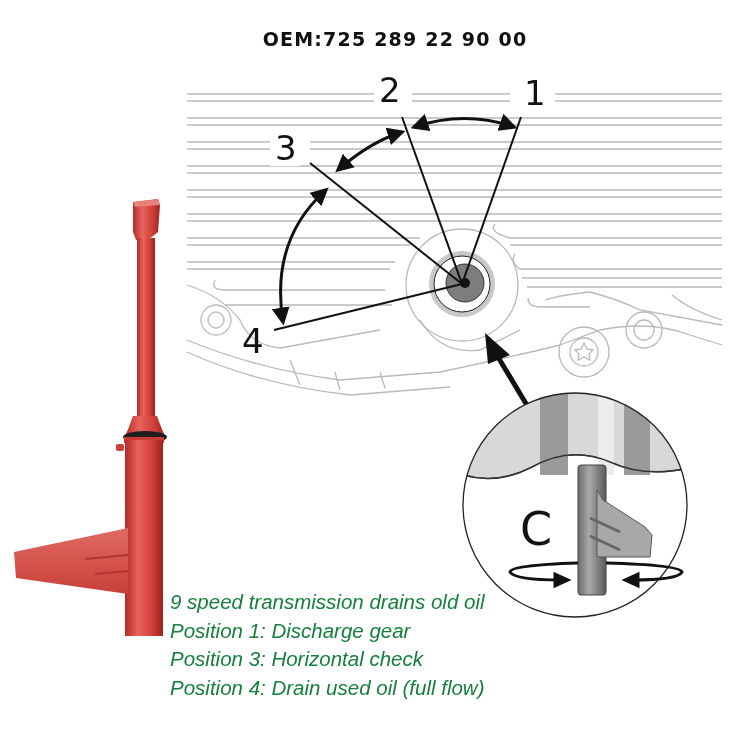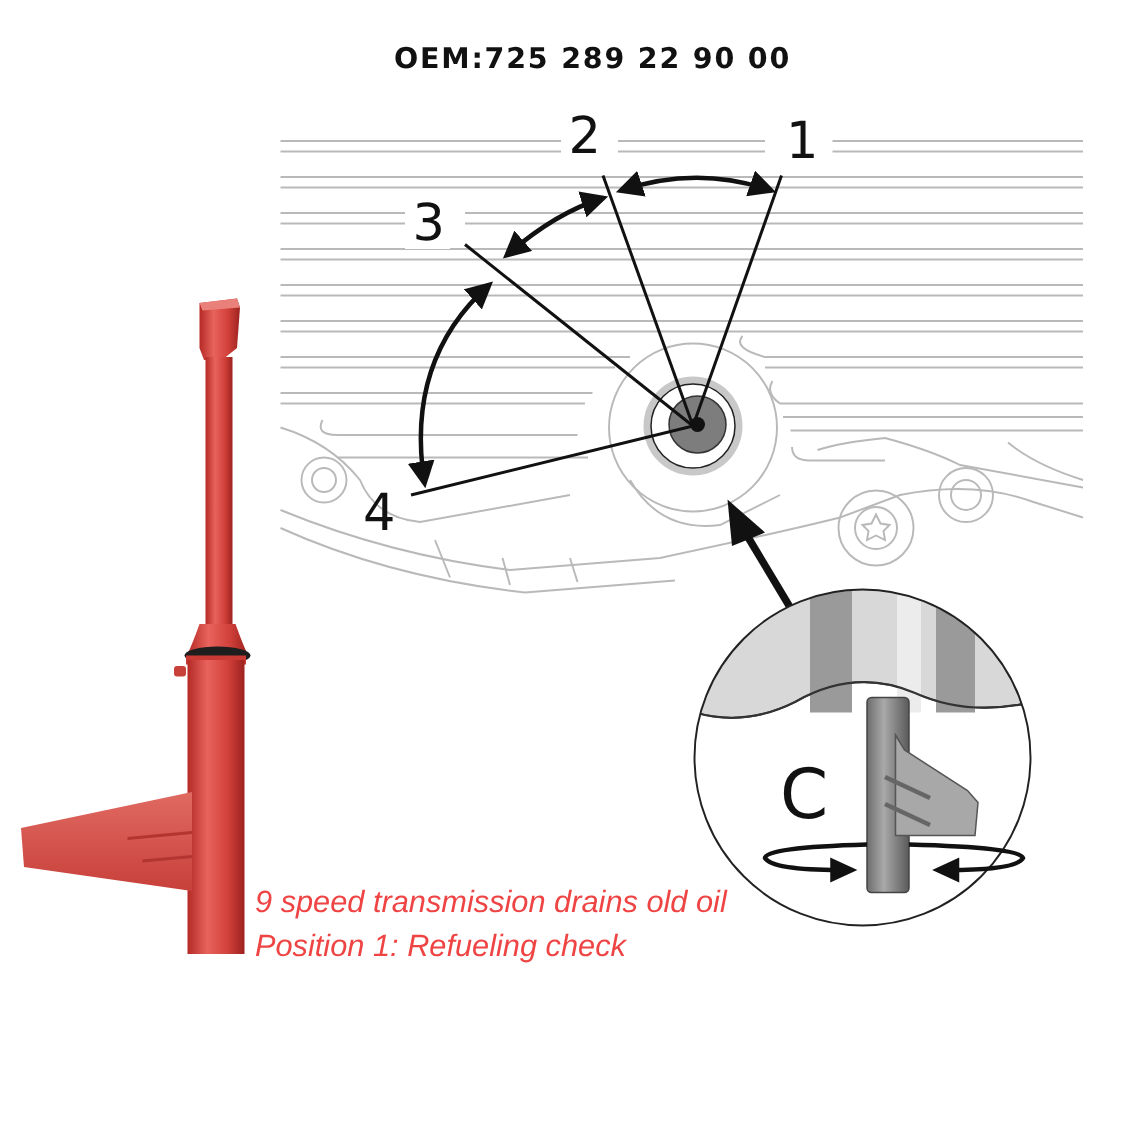--- a/index.html
+++ b/index.html
@@ -6,21 +6,21 @@
   body { width: 750px; height: 750px; position: relative; overflow: hidden; font-family: "DejaVu Sans", sans-serif; }
   .oem {
     position: absolute; left: 0; top: 28px; width: 790px; text-align: center;
     font-family: "DejaVu Sans", sans-serif; font-weight: bold; font-size: 19px;
     letter-spacing: 1.2px; color: #111;
   }
   .diagram { position: absolute; left: 0; top: 0; width: 750px; height: 750px; }
   .caption {
     position: absolute; left: 170px; top: 588px;
     font-family: "Liberation Sans", sans-serif; font-style: italic;
-    font-size: 20.5px; line-height: 28.5px; color: #ef4444;
+    font-size: 20.5px; line-height: 28.5px; color: #15803d;
   }
   .caption div { white-space: nowrap; }
   .numlabel { font-family: "DejaVu Sans", sans-serif; font-size: 34px; fill: #111; }
   .clabel { font-family: "DejaVu Sans", sans-serif; font-size: 46px; fill: #111; }
 </style>
 </head>
 <body>
 
 <div class="oem">OEM:725 289 22 90 00</div>
 
@@ -166,14 +166,16 @@
     <rect x="116" y="444" width="8" height="7" rx="2" fill="#c8403a"></rect>
     <rect x="125" y="440" width="38" height="196" fill="url(#redRod)"></rect>
     <path d="M14 552 L128 528 L128 594 L16 578 z" fill="url(#redFin)"></path>
     <path d="M85 559 L128 555" stroke="#b23530" stroke-width="2"></path>
     <path d="M95 574 L128 571" stroke="#b23530" stroke-width="2"></path>
   </g>
 </svg>
 
 <div class="caption">
   <div>9 speed transmission drains old oil</div>
-  <div>Position 1: Refueling check</div>
+  <div>Position 1: Discharge gear</div>
+  <div>Position 3: Horizontal check</div>
+  <div>Position 4: Drain used oil (full flow)</div>
 </div>
 
 </body></html>

